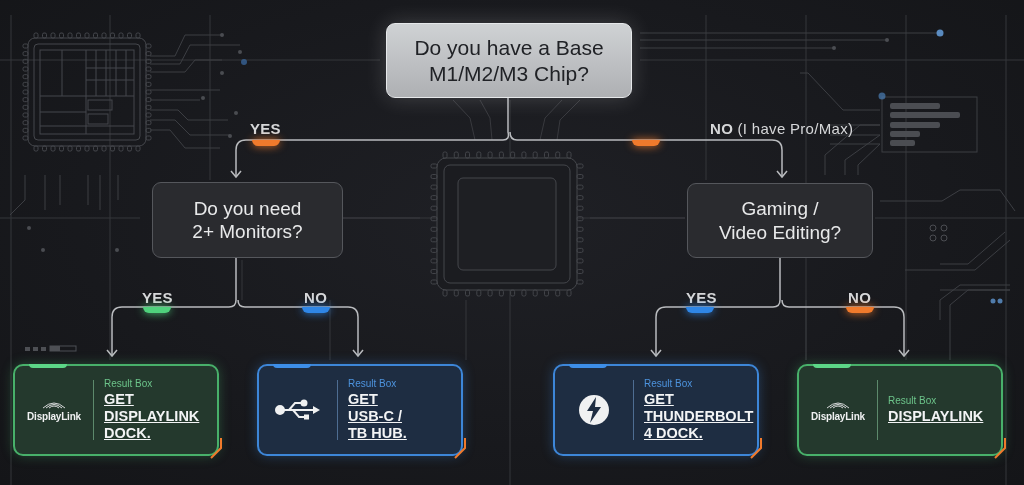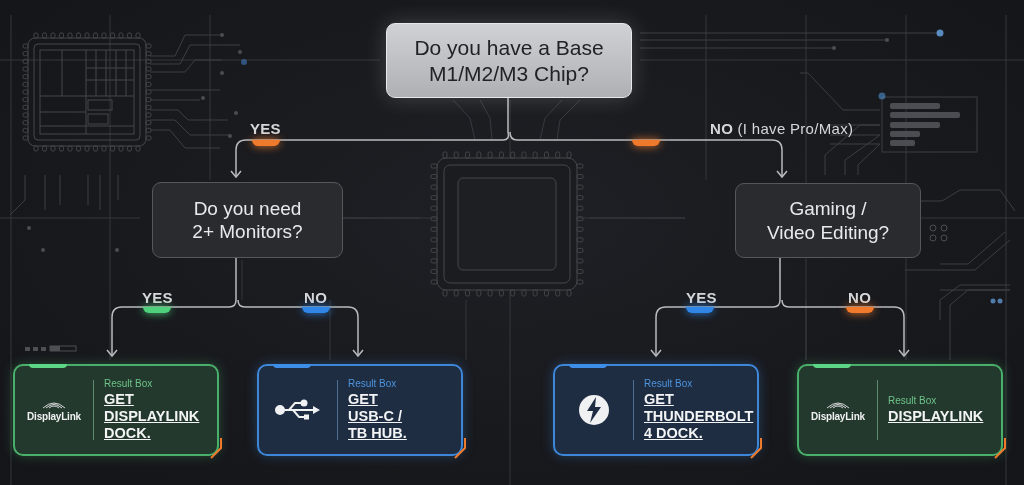--- a/index.html
+++ b/index.html
@@ -4,21 +4,21 @@
 <style>
   html,body{margin:0;padding:0;}
   body{width:1024px;height:485px;overflow:hidden;background:#17181c;font-family:"Liberation Sans",sans-serif;position:relative;}
   #stage{position:absolute;left:0;top:0;width:1024px;height:485px;background:radial-gradient(ellipse at 50% 45%,#1f2025 0%,#18191d 60%,#141518 100%);}
   svg.bg{position:absolute;left:0;top:0;}
   .qbox{position:absolute;display:flex;align-items:center;justify-content:center;text-align:center;border-radius:9px;box-sizing:border-box;}
   .qbox .txt{white-space:pre-line;line-height:1.22;}
   #q-root{left:386px;top:23px;width:246px;height:75px;background:linear-gradient(180deg,#cfd2d4 0%,#bdbfc2 55%,#aeb0b3 100%);border:1.5px solid #e6e8ea;box-shadow:0 0 22px rgba(255,255,255,0.18);color:#202226;font-size:21px;text-align:center;}
   .qdark{background:#2a2b2f;border:1.5px solid #55575c;color:#e8e9ea;font-size:19px;}
   #q-left{left:152px;top:182px;width:191px;height:76px;}
-  #q-right{left:687px;top:183px;width:186px;height:75px;margin-left:48px;}
+  #q-right{left:687px;top:183px;width:186px;height:75px;}
   .blabel{position:absolute;font-weight:bold;color:#d6d7d9;font-size:15px;letter-spacing:0.3px;text-align:center;}
   .blabel .sub{font-weight:normal;}
   .pill{position:absolute;width:28px;height:6px;border-radius:0 0 7px 7px;}
   .result{position:absolute;top:364px;height:92px;box-sizing:border-box;border-radius:10px;border:2px solid;display:flex;align-items:center;}
   .result .tab{position:absolute;top:-2px;left:14px;width:38px;height:4px;border-radius:0 0 4px 4px;}
   .result .logo{width:78px;display:flex;align-items:center;justify-content:center;flex:none;}
   .result .divider{width:1px;height:60px;flex:none;}
   .result .content{padding-left:10px;}
   .result .kicker{font-size:10px;margin-bottom:2px;}
   .result .title{font-size:14.5px;font-weight:bold;color:#f3f4f5;line-height:1.18;white-space:pre-line;text-decoration:underline;}

